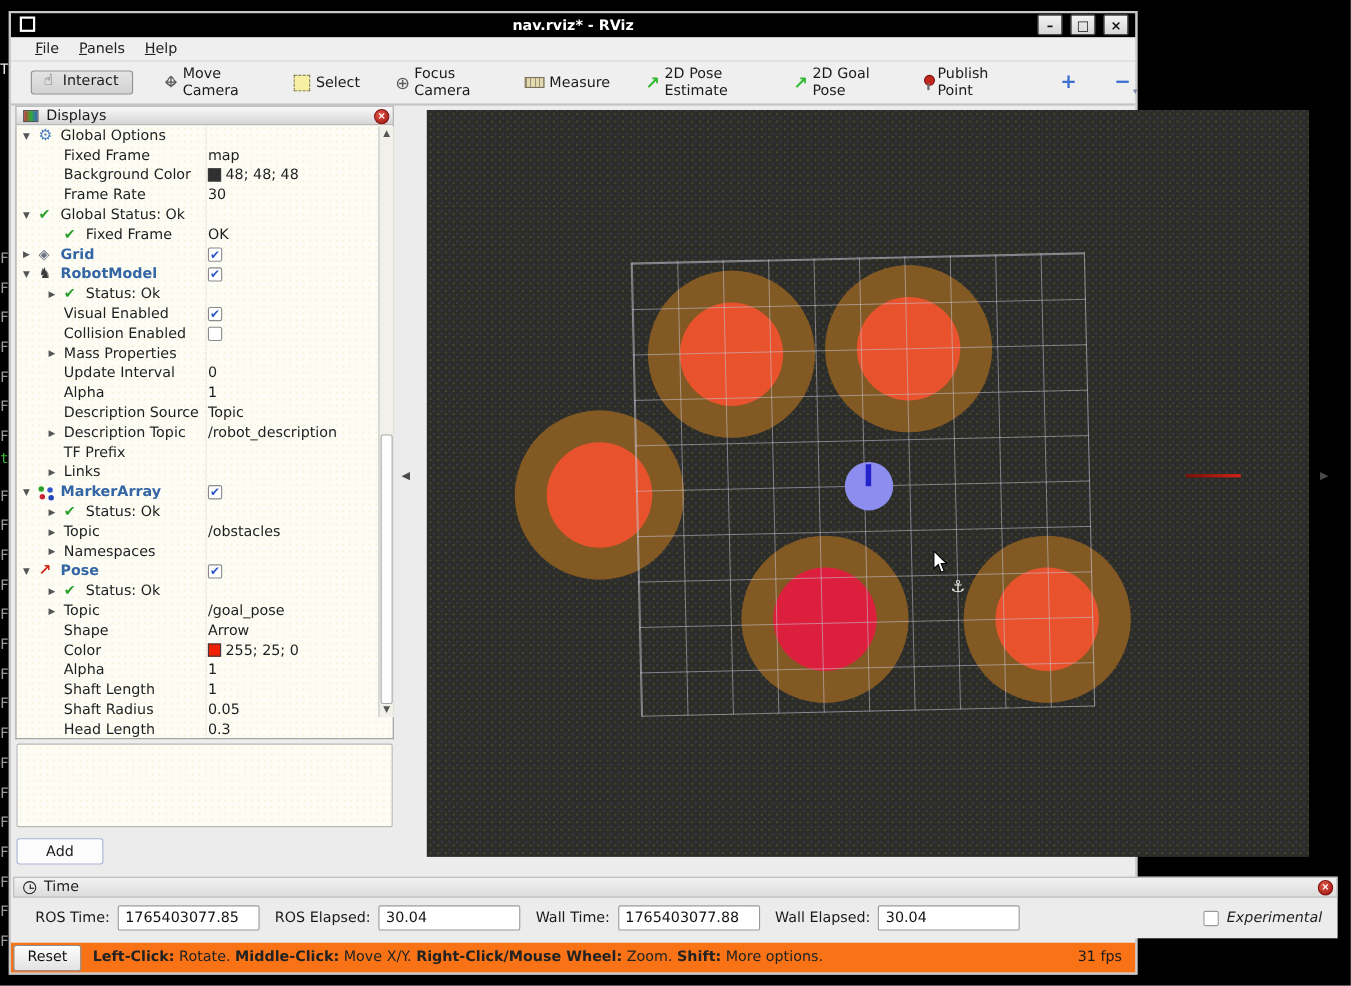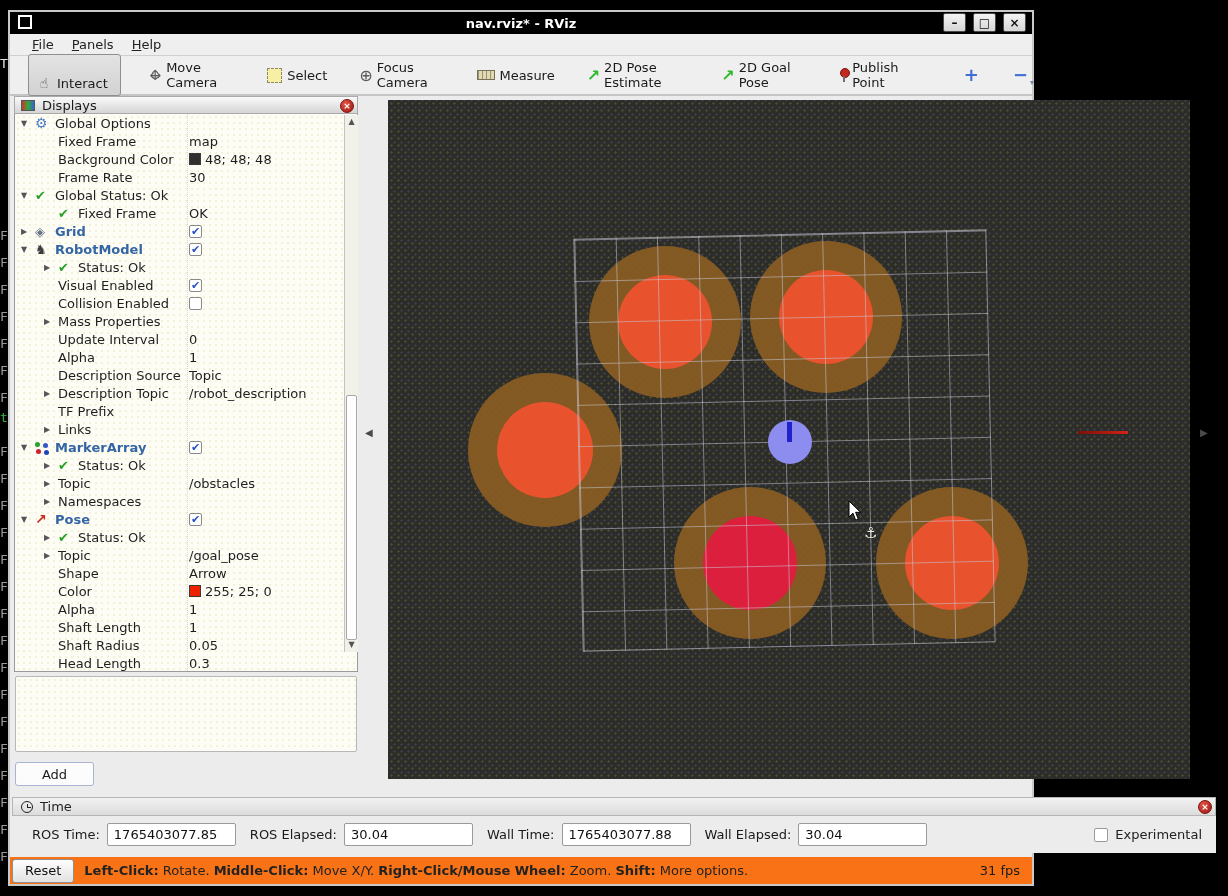--- a/index.html
+++ b/index.html
@@ -27,21 +27,21 @@
           font-size:12px; font-weight:bold; color:#111; line-height:1; }
 
   .menubar { position:absolute; left:0; top:22px; width:100%; height:22px; background:#efefef;
              border-bottom:1px solid #cfcfcf; display:flex; align-items:center; padding-left:22px; }
   .mitem { margin-right:18px; color:#222; }
   .mitem .ul { text-decoration:underline; }
 
   .toolbar { position:absolute; left:0; top:44px; width:100%; height:40px; background:#efefef;
              border-bottom:2px solid #c4c4c4; display:flex; align-items:center; padding-left:18px; }
   .tool { display:inline-flex; align-items:center; margin-right:24px; padding:4px 4px; color:#1a1a1a; }
-  .tool[data-active="true"] { background:linear-gradient(#e3e3e3,#d2d2d2); border:1px solid #8f8f8f; border-radius:3px; padding:20px 12px 4px 6px;justify-content:center; }
+  .tool[data-active="true"] { background:linear-gradient(#e3e3e3,#d2d2d2); border:1px solid #8f8f8f; border-radius:3px; padding:0 12px 4px 6px;justify-content:center; }
   .tbicon { display:inline-flex; width:18px; height:16px; margin-right:4px; align-items:center; justify-content:center; position:relative; }
   .tbicon[data-icon="interact-hand"]::before { content:"☝"; color:#4a4a4a; font-size:14px; }
   .tbicon[data-icon="move-camera"]::before { content:"↔"; position:absolute; color:#5a5a5a; font-size:14px; }
   .tbicon[data-icon="move-camera"]::after  { content:"↕"; position:absolute; color:#5a5a5a; font-size:14px; }
   .tbicon[data-icon="select-box"]::before { content:""; width:13px; height:13px; background:#f7efa4; border:1px dashed #8a8a6a; }
   .tbicon[data-icon="focus-camera"]::before { content:"⊕"; color:#5a5a5a; font-size:16px; }
   .tbicon[data-icon="measure-ruler"]::before { content:""; width:17px; height:8px; background:#e3d9ae;
         border:1px solid #77705a; background-image:repeating-linear-gradient(90deg,#9a917a 0 1px,transparent 1px 4px); }
   .tbicon[data-icon="pose-arrow"]::before { content:"↗"; color:#2eb82e; font-weight:bold; font-size:16px; }
   .tbicon[data-icon="publish-pin"]::before { content:""; position:absolute; top:1px; left:5px; width:8px; height:8px; border-radius:50%; background:#c2281e; border:1px solid #7a1410; }
@@ -121,21 +121,21 @@
   .theader { position:absolute; left:0; top:0; width:100%; height:19px; background:linear-gradient(#f2f2f2,#dcdcdc);
              border:1px solid #b5b5b5; display:flex; align-items:center; padding-left:8px; }
   .clock { width:12px; height:12px; border:1px solid #222; border-radius:50%; position:relative; margin-right:7px; }
   .clock::before { content:""; position:absolute; left:5px; top:2px; width:1px; height:4px; background:#222; }
   .clock::after { content:""; position:absolute; left:5px; top:5px; width:4px; height:1px; background:#222; }
   .trow2 { position:absolute; left:0; top:19px; width:100%; height:37px; display:flex; align-items:center; padding-left:20px; }
   .tfield { display:flex; align-items:center; margin-right:14px; }
   .tfield .tlab { margin-right:7px; color:#1a1a1a; }
   .tinput { width:129px; height:23px; background:#fff; border:1px solid #9a9a9a; border-radius:2px;
             display:flex; align-items:center; padding-left:6px; color:#111; }
-  .experimental { position:absolute; right:14px; display:flex; align-items:center; }
+  .experimental { position:absolute; right:14px; display:flex; align-items:center;font-style:italic; }
   .xbox { width:14px; height:14px; background:#fff; border:1px solid #9a9a9a; border-radius:2px; margin-right:7px; }
 
   
   .statusbar { position:absolute; left:0; top:845px; width:100%; height:27px; background:#f97316;
                display:flex; align-items:center; padding:0 12px 0 2px; }
   .resetbtn { height:24px; padding:0 12px; background:linear-gradient(#fdfdfd,#e2e2e2); border:1px solid #8f8f8f;
               border-radius:3px; display:flex; align-items:center; margin-right:10px; color:#111; }
   .hint b { font-weight:bold; }
   .fps { margin-left:auto; color:#1a1a1a; }
 </style>

